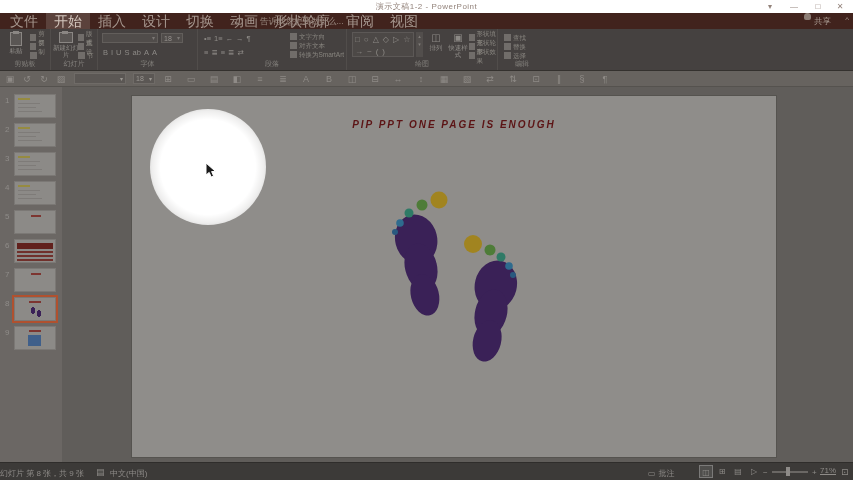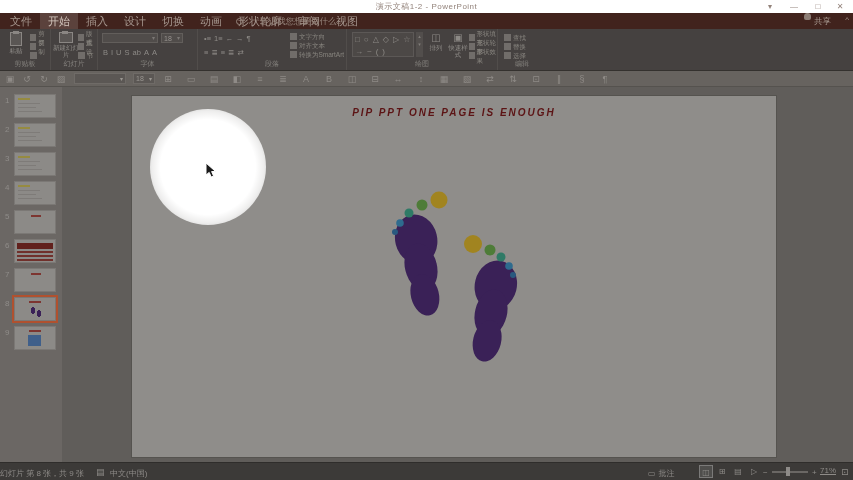--- a/index.html
+++ b/index.html
@@ -14,21 +14,21 @@
   .winctl { position:absolute; top:0; width:22px; height:13px; text-align:center;
     font-size:8px; line-height:13px; color:#93837b; }
   #ctl-ribbonopts { right:72px; }
   #ctl-min { right:48px; }
   #ctl-max { right:24px; }
   #ctl-close { right:2px; }
 
   
   #menurow { position:absolute; left:0; top:13px; width:853px; height:16px; background:#41231d; }
   #menu-tabs { position:absolute; left:2px; top:0; height:16px; display:flex; }
-  .mtab { height:16px; line-height:16px; padding:0 8px; font-size:11px; color:#a5968e; }
+  .mtab { height:16px; line-height:16px; padding:0 8px; font-size:14px; color:#a5968e; }
   .mtab.active { background:rgba(255,255,255,0.14); color:#d3c6bd; }
   #tellme { position:absolute; left:236px; top:0; height:16px; line-height:16px;
     font-size:8.5px; color:#98887f; display:flex; align-items:center; gap:17px; }
   .bulb { width:7px; height:7px; border:1px solid #98887f; border-radius:50%; display:inline-block; }
   #share-btn { position:absolute; right:22px; top:0; height:16px; line-height:16px;
     font-size:8.5px; color:#a5968e; display:flex; align-items:flex-start; gap:3px; }
   .person-ic { width:7px; height:7px; background:#8d7e76; border-radius:50% 50% 2px 2px; display:inline-block; }
   #collapse-ribbon { position:absolute; right:4px; top:2px; font-size:8px; color:#a5968e; }
 
   
@@ -94,21 +94,21 @@
     background-size:12px 2px,13px 11px; background-position:14px 3px,13px 8px; }
 
   
   #editor { position:absolute; left:62px; top:87px; width:791px; height:375px; background:#605d5a; }
   #slide { position:absolute; left:69px; top:8px; width:646px; height:363px; background:#8f8d8a;
     border:1px solid #55534f; }
   #slide-titleblock { position:absolute; left:0; top:8px; width:100%; text-align:center; }
   #slide-title { font-size:27px; font-weight:bold; font-style:italic; color:#5c1415;
     letter-spacing:1px; line-height:30px; }
   #slide-subtitle { font-size:10px; font-weight:bold; font-style:italic; color:#5c1415;
-    letter-spacing:2px; margin-top:3px; }
+    letter-spacing:2px; margin-top:15px; }
   #footprints { position:absolute; left:249px; top:90px; }
   #spotlight { position:absolute; left:18px; top:13px; width:116px; height:116px; border-radius:50%;
     background:radial-gradient(circle, #ffffff 0 58%, rgba(255,255,255,0.85) 68%, rgba(255,255,255,0) 98%); }
   #cursor { position:absolute; left:73px; top:66px; }
 
   
   #statusbar { position:absolute; left:0; top:462px; width:853px; height:18px; background:#3c3a38;
     border-top:1px solid #2f2d2b; color:#8e8b88; font-size:8px; }
   #sb-slideinfo { position:absolute; left:0; top:5px; }
   #sb-spell { position:absolute; left:96px; top:4px; font-size:9px; }

